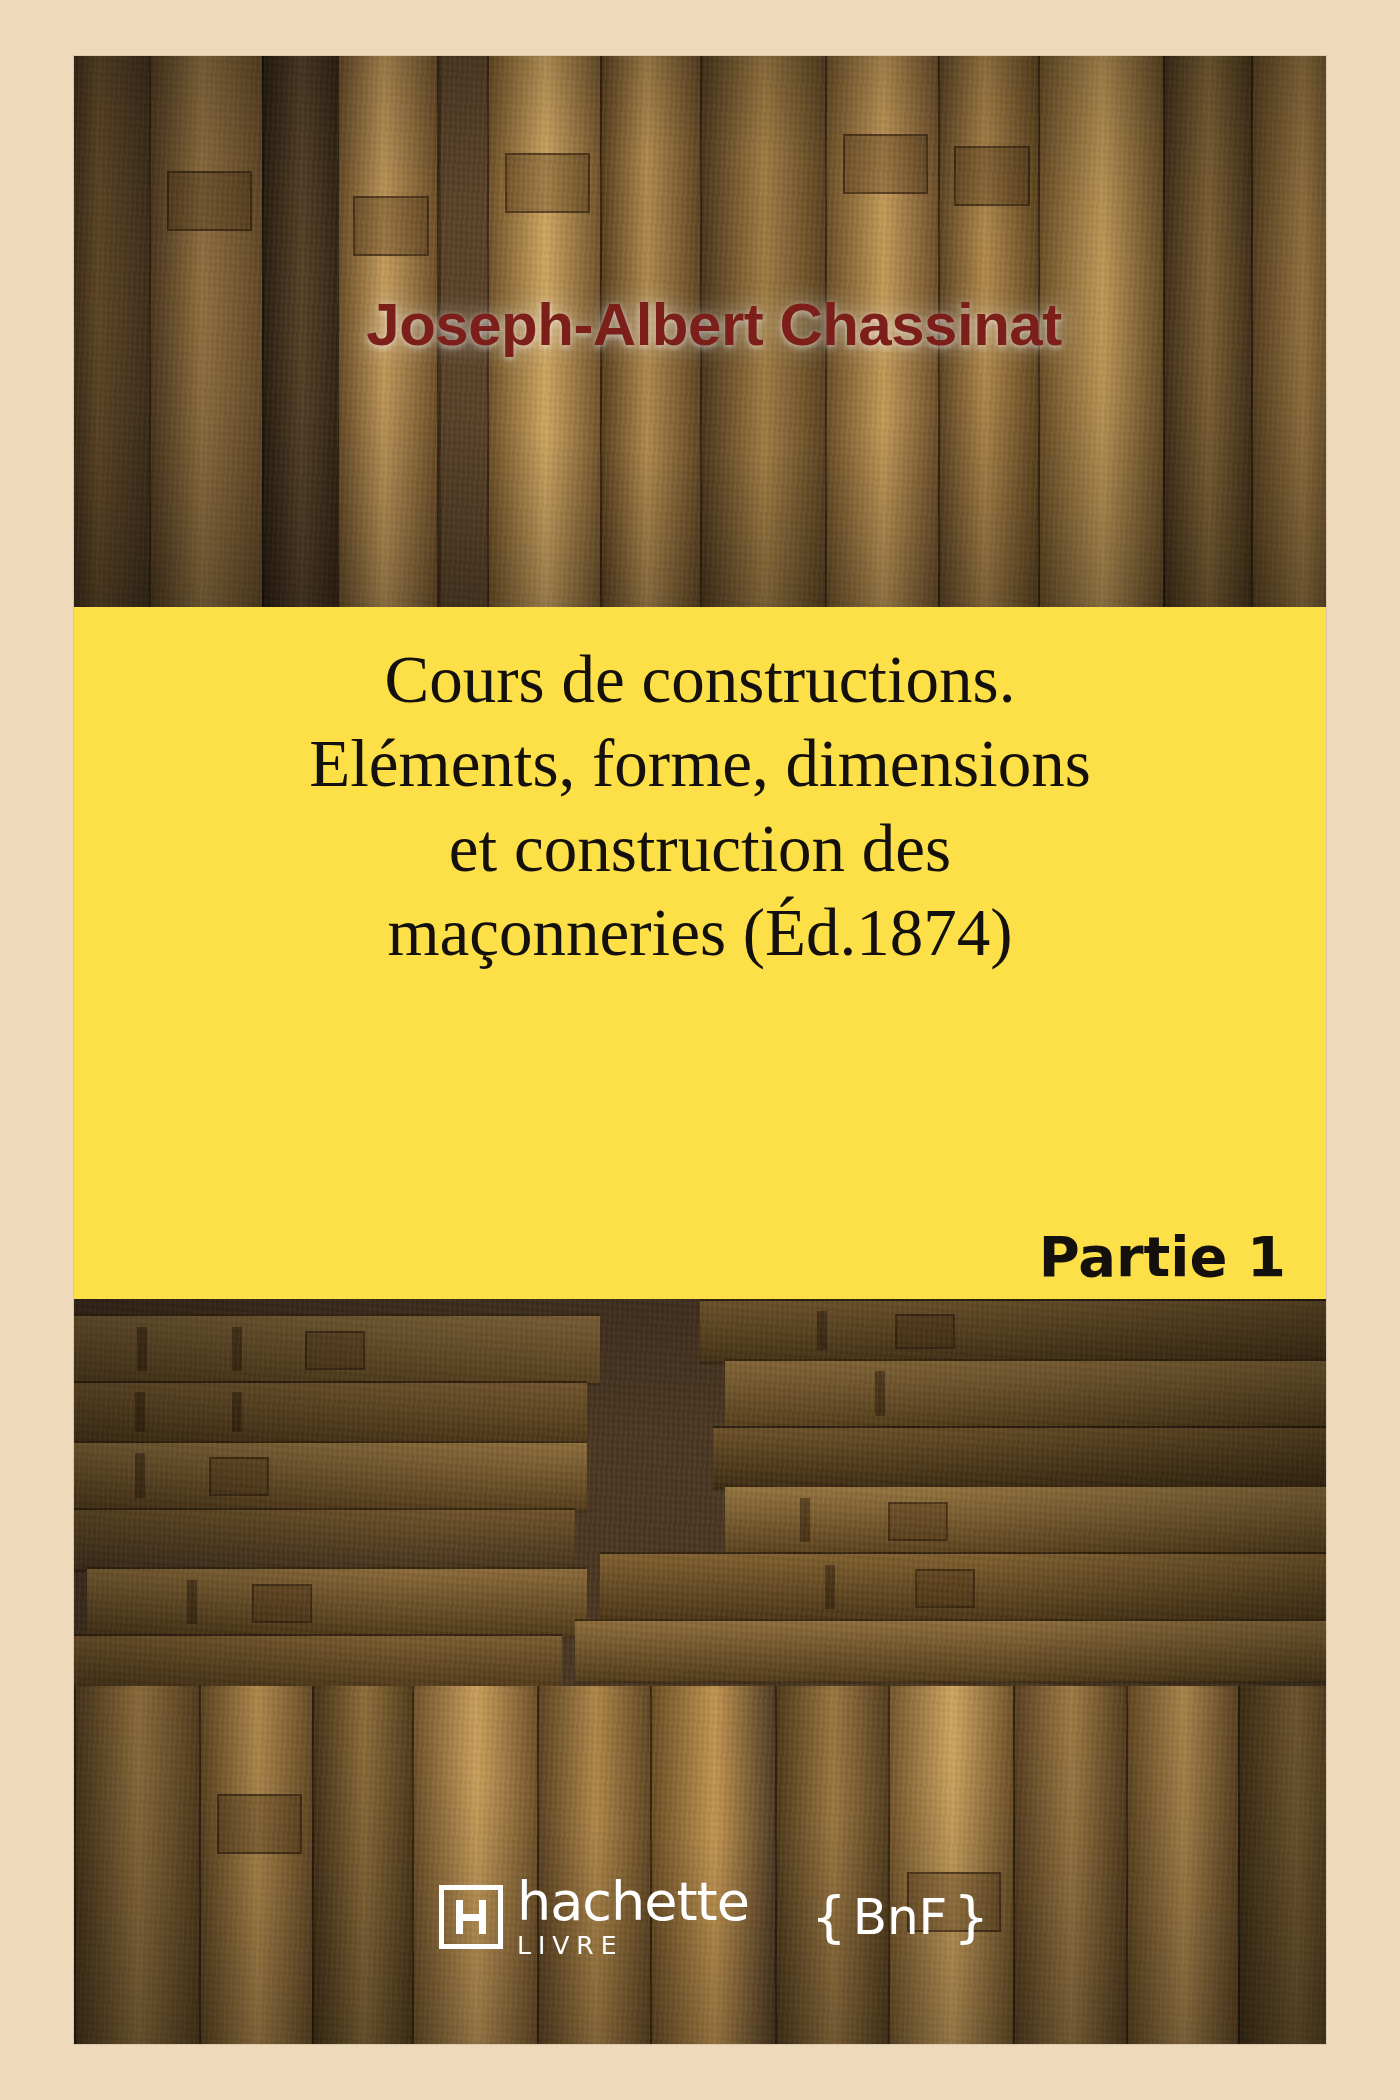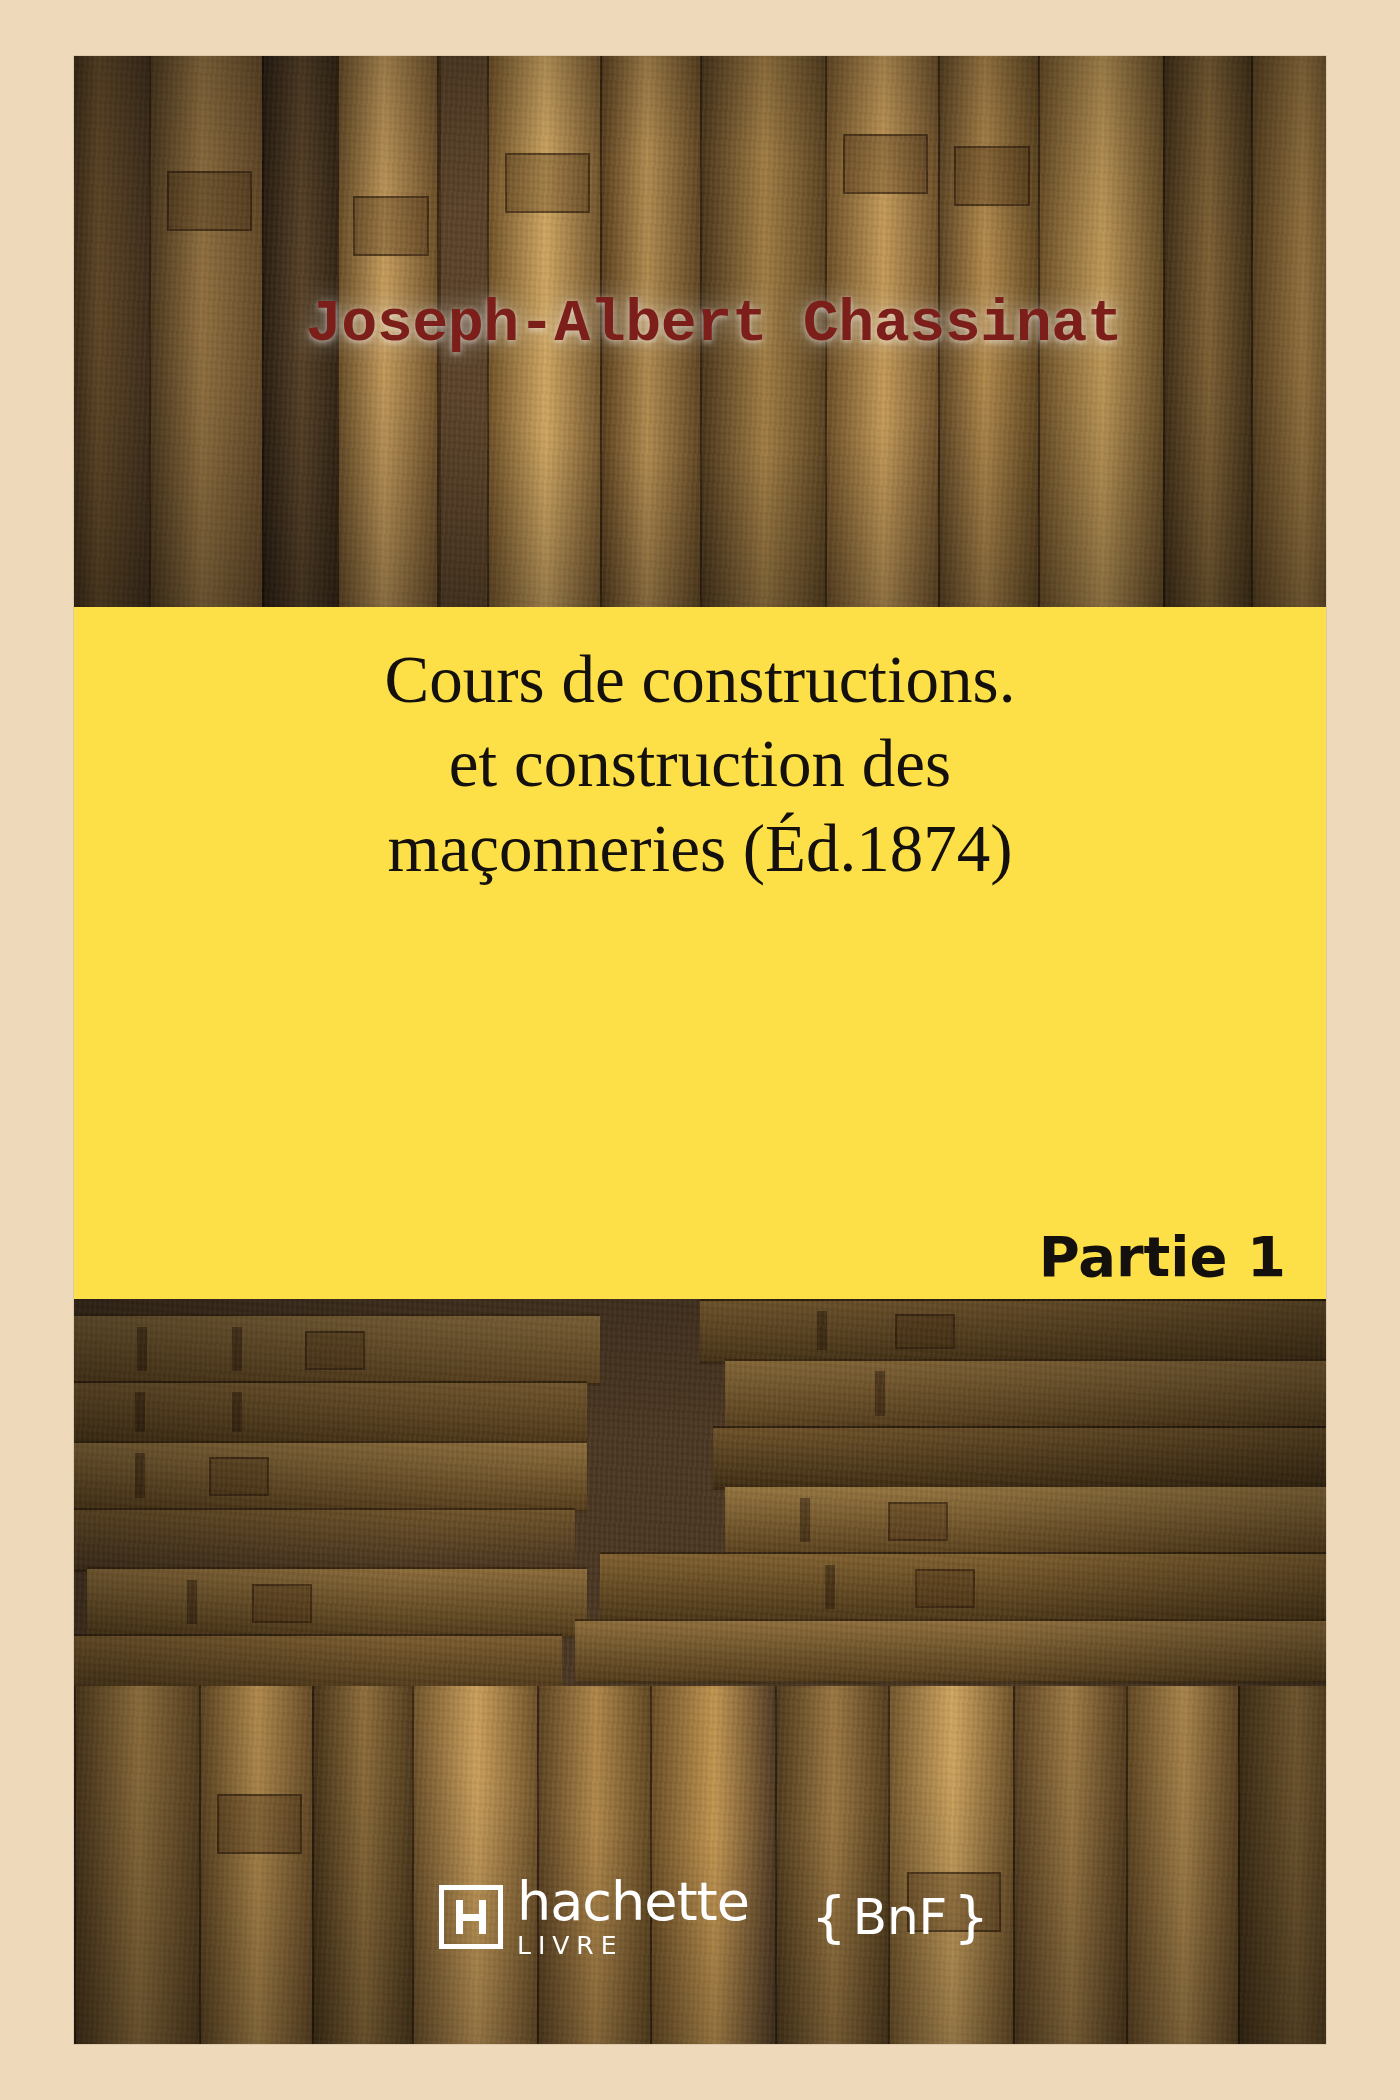--- a/index.html
+++ b/index.html
@@ -107,21 +107,21 @@
     left: 0;
     top: 222px;
     width: 100%;
     height: 92px;
     display: flex;
     align-items: center;
     justify-content: center;
     pointer-events: none;
   }
   .author-name {
-    font-family: Liberation Mono, monospace;
+    font-family: Liberation Sans, sans-serif;
     font-weight: bold;
     font-size: 60px;
     letter-spacing: -0.5px;
     color: #7c1f1a;
     text-shadow: 0 2px 6px rgba(255,255,255,0.55), 0 0 24px rgba(255,255,255,0.5);
     white-space: nowrap;
     padding-left: 28px;
   }
 
   
@@ -263,20 +263,21 @@
     <div class="vignette"></div>
   </div>
 
   <div class="author-band">
     <div class="author-name">Joseph-Albert Chassinat</div>
   </div>
 
   <div class="middle">
     <div class="title">
       <div>Cours de constructions.</div>
+      <div>Eléments, forme, dimensions</div>
       <div>et construction des</div>
       <div>maçonneries (Éd.1874)</div>
     </div>
     <div class="part">Partie 1</div>
   </div>
 
   <div class="photo-bottom">
 
     <div class="hbook" style="left:0%;   top:2%;   width:42%; height:9%;  background:linear-gradient(180deg,#8a6c3c,#5c431f);">
       <span class="band" style="left:12%"></span>

